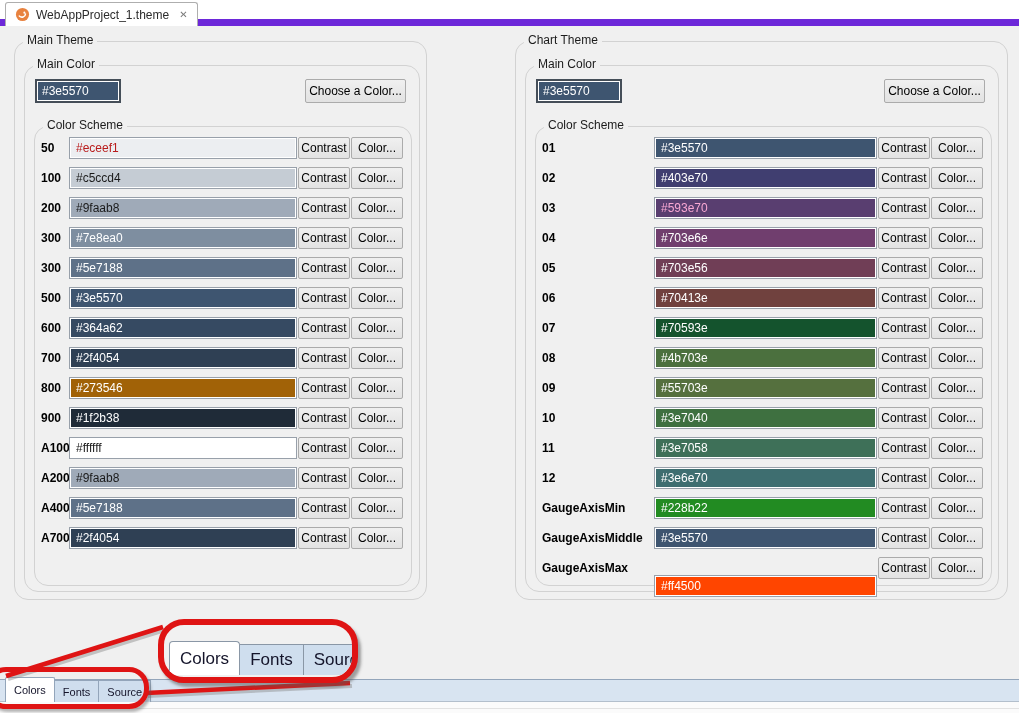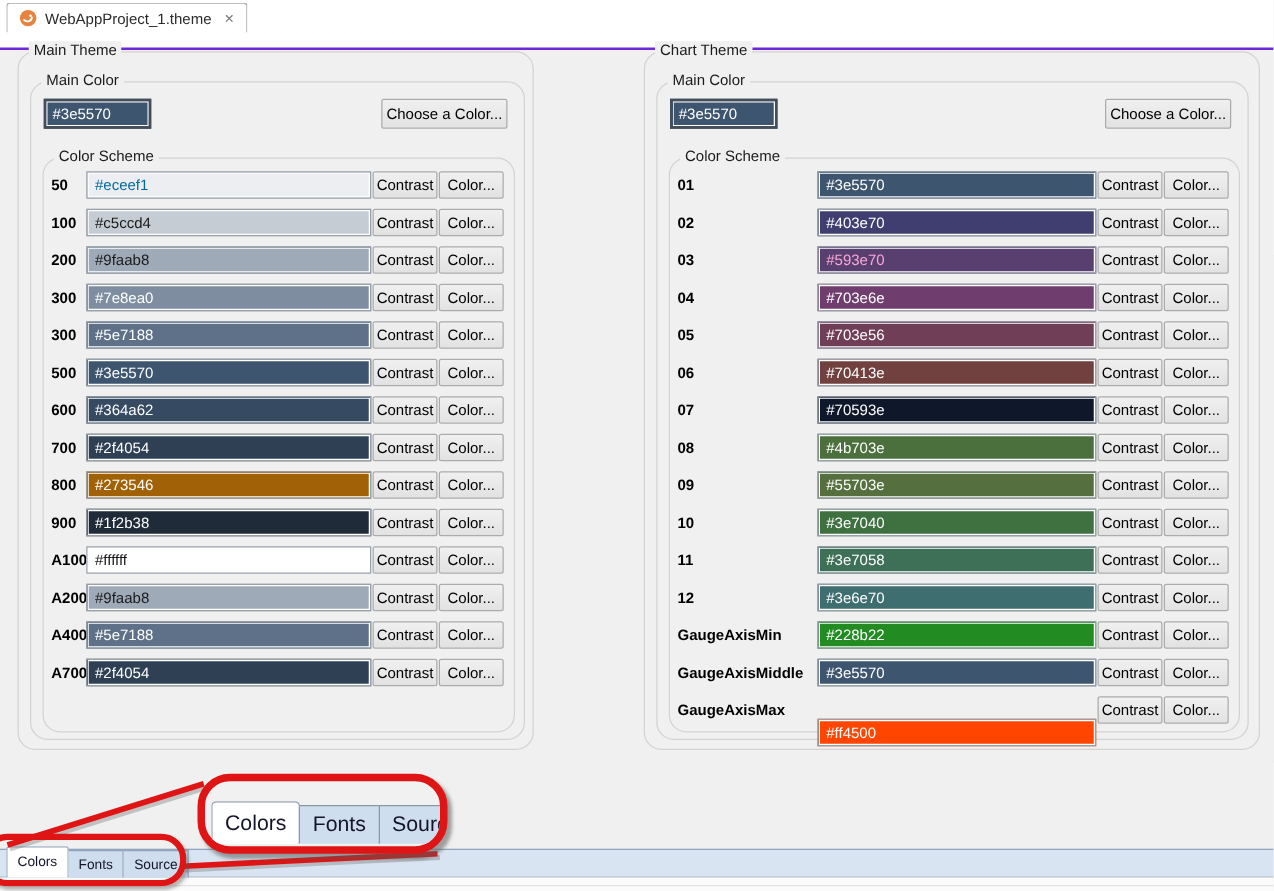--- a/index.html
+++ b/index.html
@@ -3,21 +3,21 @@
 <meta charset="utf-8">
 <style>
   :root{
     --red:#df1414; --tab-inactive:#cfdeee; --strip:#d8e4f1; --tab-border:#93a5ba;
   }
   *{box-sizing:border-box;margin:0;padding:0;font-family:"Liberation Sans",sans-serif}
   body{background:#fff}
   .screen{position:relative;width:1019px;height:713px;background:#f0f0f0;overflow:hidden}
 
   
-  .tabbar{position:absolute;left:0;top:0;width:100%;height:40px;background:#fff;border-bottom:2px solid #6d28d9}
+  .tabbar{position:absolute;left:0;top:0;width:100%;height:26px;background:#fff;border-bottom:7px solid #6d28d9}
   .etab{position:absolute;left:5px;top:2px;height:24px;display:flex;align-items:center;gap:6px;
         padding:0 9px;background:#fff;border:1px solid #aeaeae;border-bottom:none;border-radius:3px 3px 0 0}
   .etab-title{font-size:12px;color:#2b2b2b}
   .etab-close{font-size:10px;color:#7a7a7a;margin-left:4px;cursor:pointer}
 
   
   .groupbox{position:absolute;border:1px solid #d2d2d2;border-radius:14px;background:transparent}
   .gb-label{position:absolute;top:-9px;left:8px;background:#f0f0f0;padding:0 4px;font-size:12px;color:#1b1b1b;line-height:1.3;white-space:nowrap}
 
   
@@ -80,21 +80,21 @@
     <span class="gb-label">Main Theme</span>
     <div class="groupbox" style="left:9px;top:23px;width:396px;height:527px">
       <span class="gb-label">Main Color</span>
       <div class="main-swatch" id="mc-main" style="background: rgb(62, 85, 112); color: rgb(255, 255, 255);">#3e5570</div>
       <button class="btn choose-btn">Choose a Color...</button>
       <div class="groupbox scheme" style="left:9px;top:60px;width:378px;height:460px">
         <span class="gb-label">Color Scheme</span>
         <div class="rows" id="rows-main">
             <div class="row">
               <span class="row-key">50</span>
-              <div class="swatch" style="background: rgb(236, 238, 241); color: #0369a1;">#eceef1</div>
+              <div class="swatch" style="background: rgb(236, 238, 241); color: #b91c1c;">#eceef1</div>
               <button class="btn">Contrast</button>
               <button class="btn">Color...</button>
             </div>
             <div class="row">
               <span class="row-key">100</span>
               <div class="swatch" style="background: rgb(197, 204, 212); color: rgb(26, 26, 26);">#c5ccd4</div>
               <button class="btn">Contrast</button>
               <button class="btn">Color...</button>
             </div>
             <div class="row">
@@ -214,21 +214,21 @@
               <button class="btn">Color...</button>
             </div>
             <div class="row">
               <span class="row-key">06</span>
               <div class="swatch" style="background: rgb(112, 65, 62); color: rgb(255, 255, 255);">#70413e</div>
               <button class="btn">Contrast</button>
               <button class="btn">Color...</button>
             </div>
             <div class="row">
               <span class="row-key">07</span>
-              <div class="swatch" style="background: #0f172a; color: rgb(255, 255, 255);">#70593e</div>
+              <div class="swatch" style="background: #14532d; color: rgb(255, 255, 255);">#70593e</div>
               <button class="btn">Contrast</button>
               <button class="btn">Color...</button>
             </div>
             <div class="row">
               <span class="row-key">08</span>
               <div class="swatch" style="background: rgb(75, 112, 62); color: rgb(255, 255, 255);">#4b703e</div>
               <button class="btn">Contrast</button>
               <button class="btn">Color...</button>
             </div>
             <div class="row">

